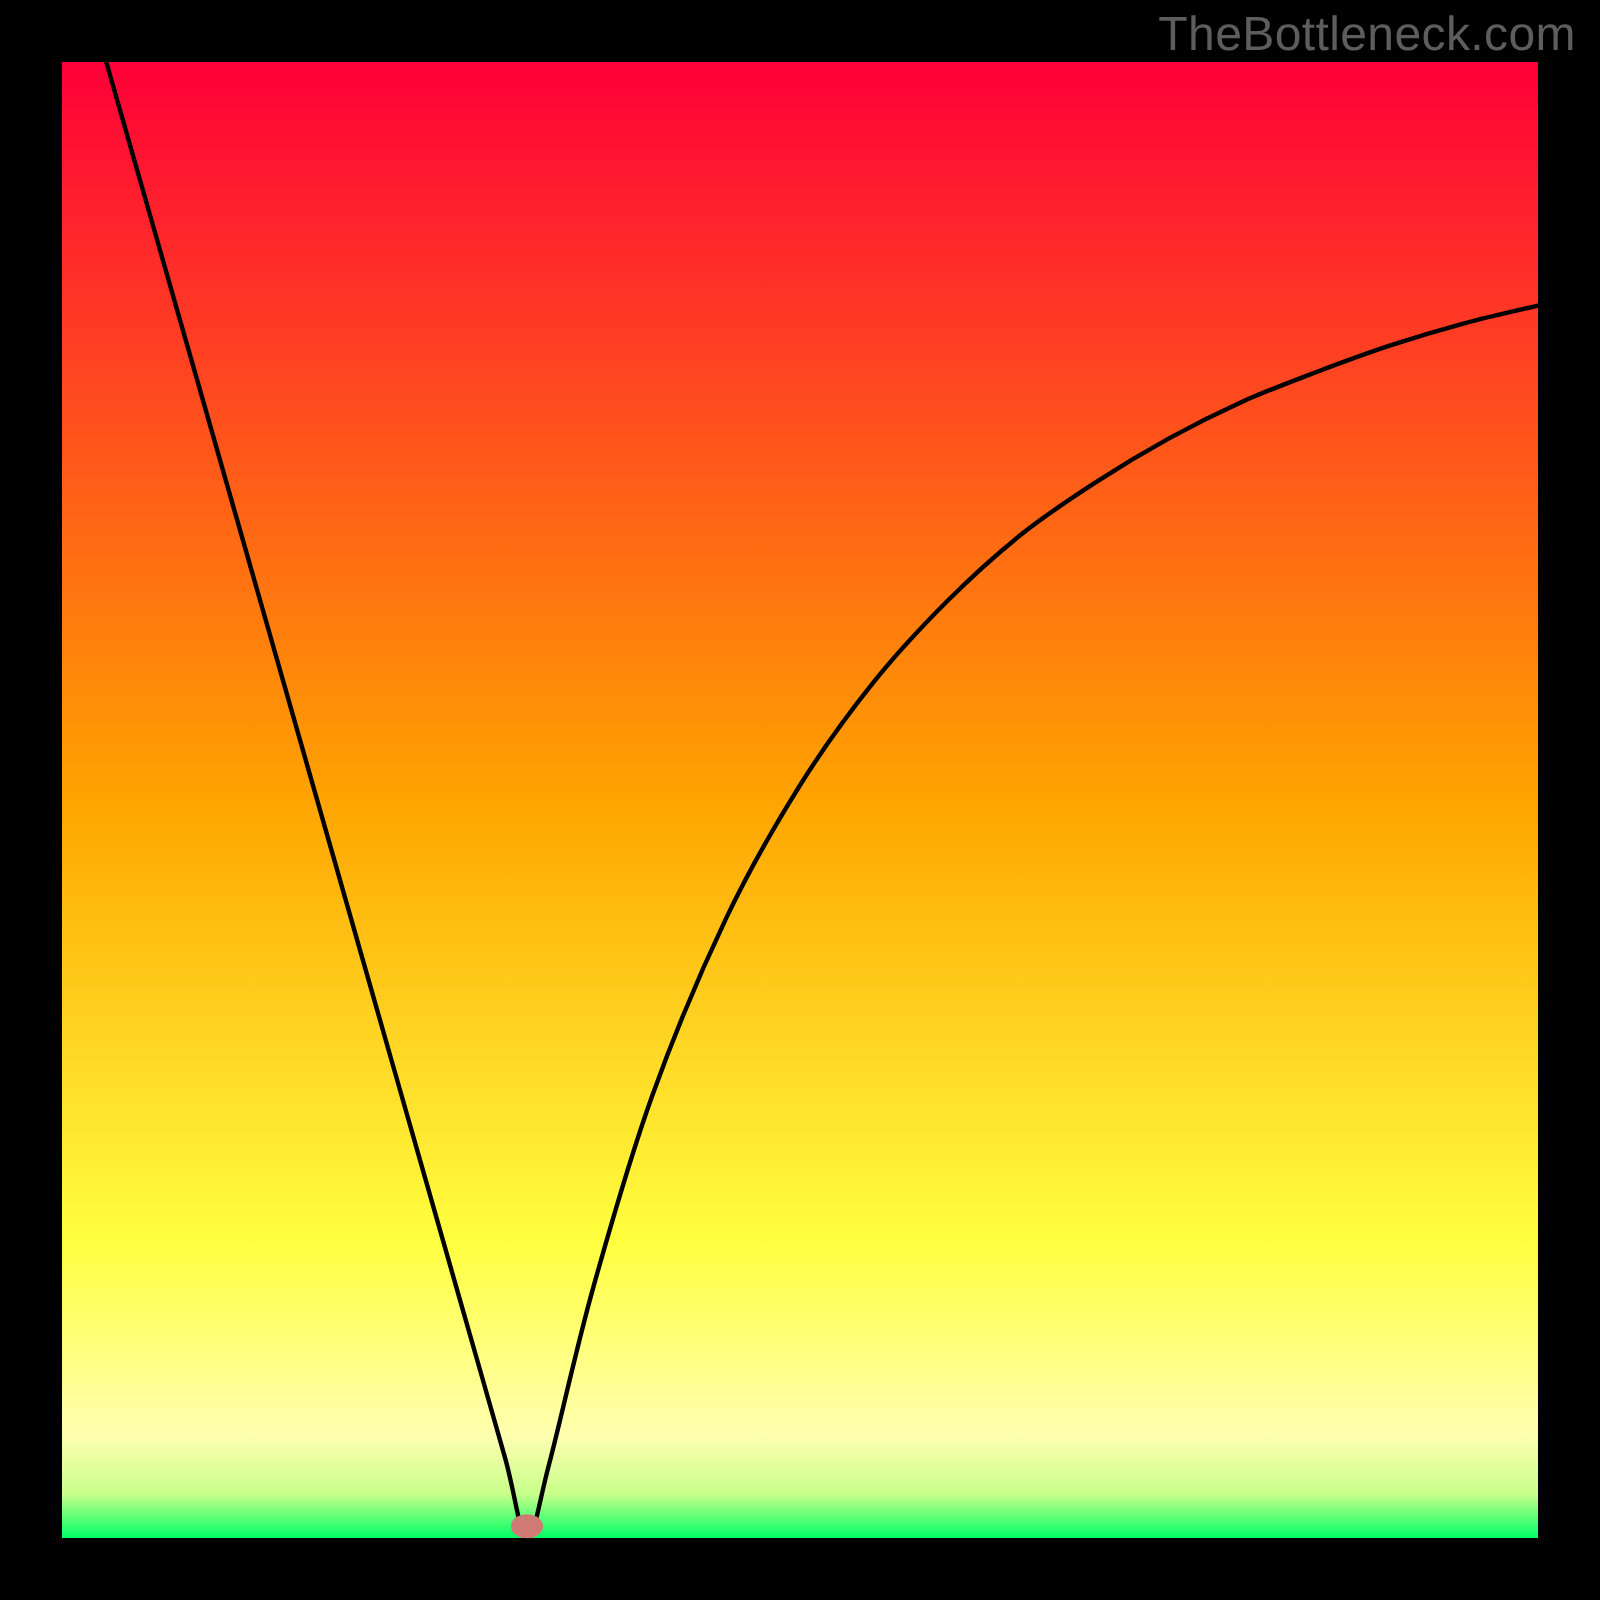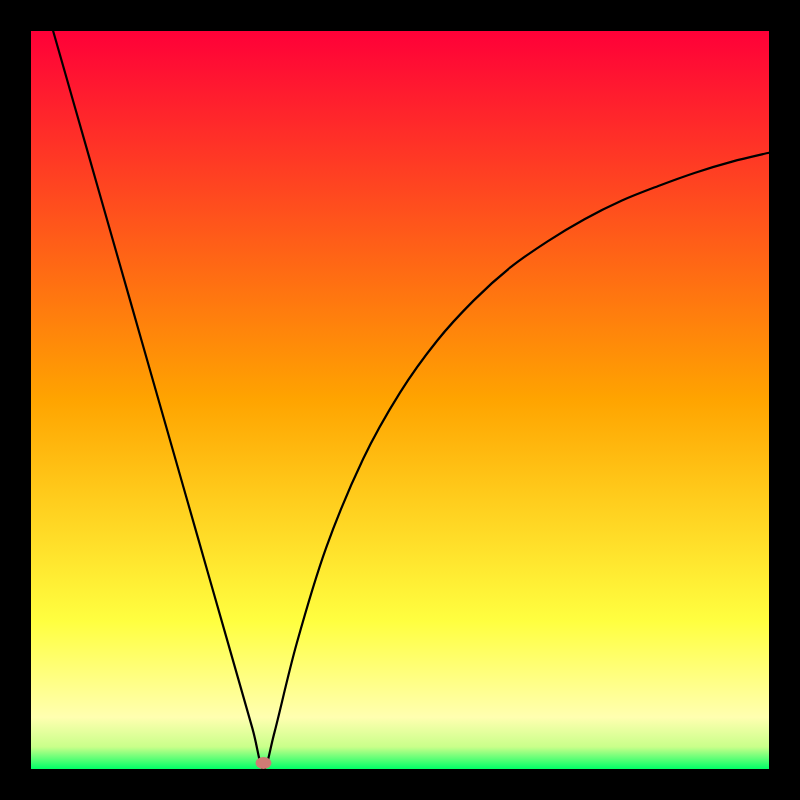--- a/index.html
+++ b/index.html
@@ -28,20 +28,21 @@
   svg.plot {
     position: absolute;
     top: 0;
     left: 0;
   }
 </style>
 </head>
 <body>
 <div class="container">
 
+  <div class="watermark">TheBottleneck.com</div>
 
   <svg class="plot" width="800" height="800" viewBox="0 0 800 800">
     <defs>
       <linearGradient id="bgGrad" x1="0" y1="0" x2="0" y2="1">
           <stop offset="0%" stop-color="#ff0038"></stop>
           <stop offset="50%" stop-color="#ffa400"></stop>
           <stop offset="80%" stop-color="#ffff40"></stop>
           <stop offset="93%" stop-color="#ffffb0"></stop>
           <stop offset="97%" stop-color="#c9ff8a"></stop>
           <stop offset="100%" stop-color="#00ff66"></stop>

